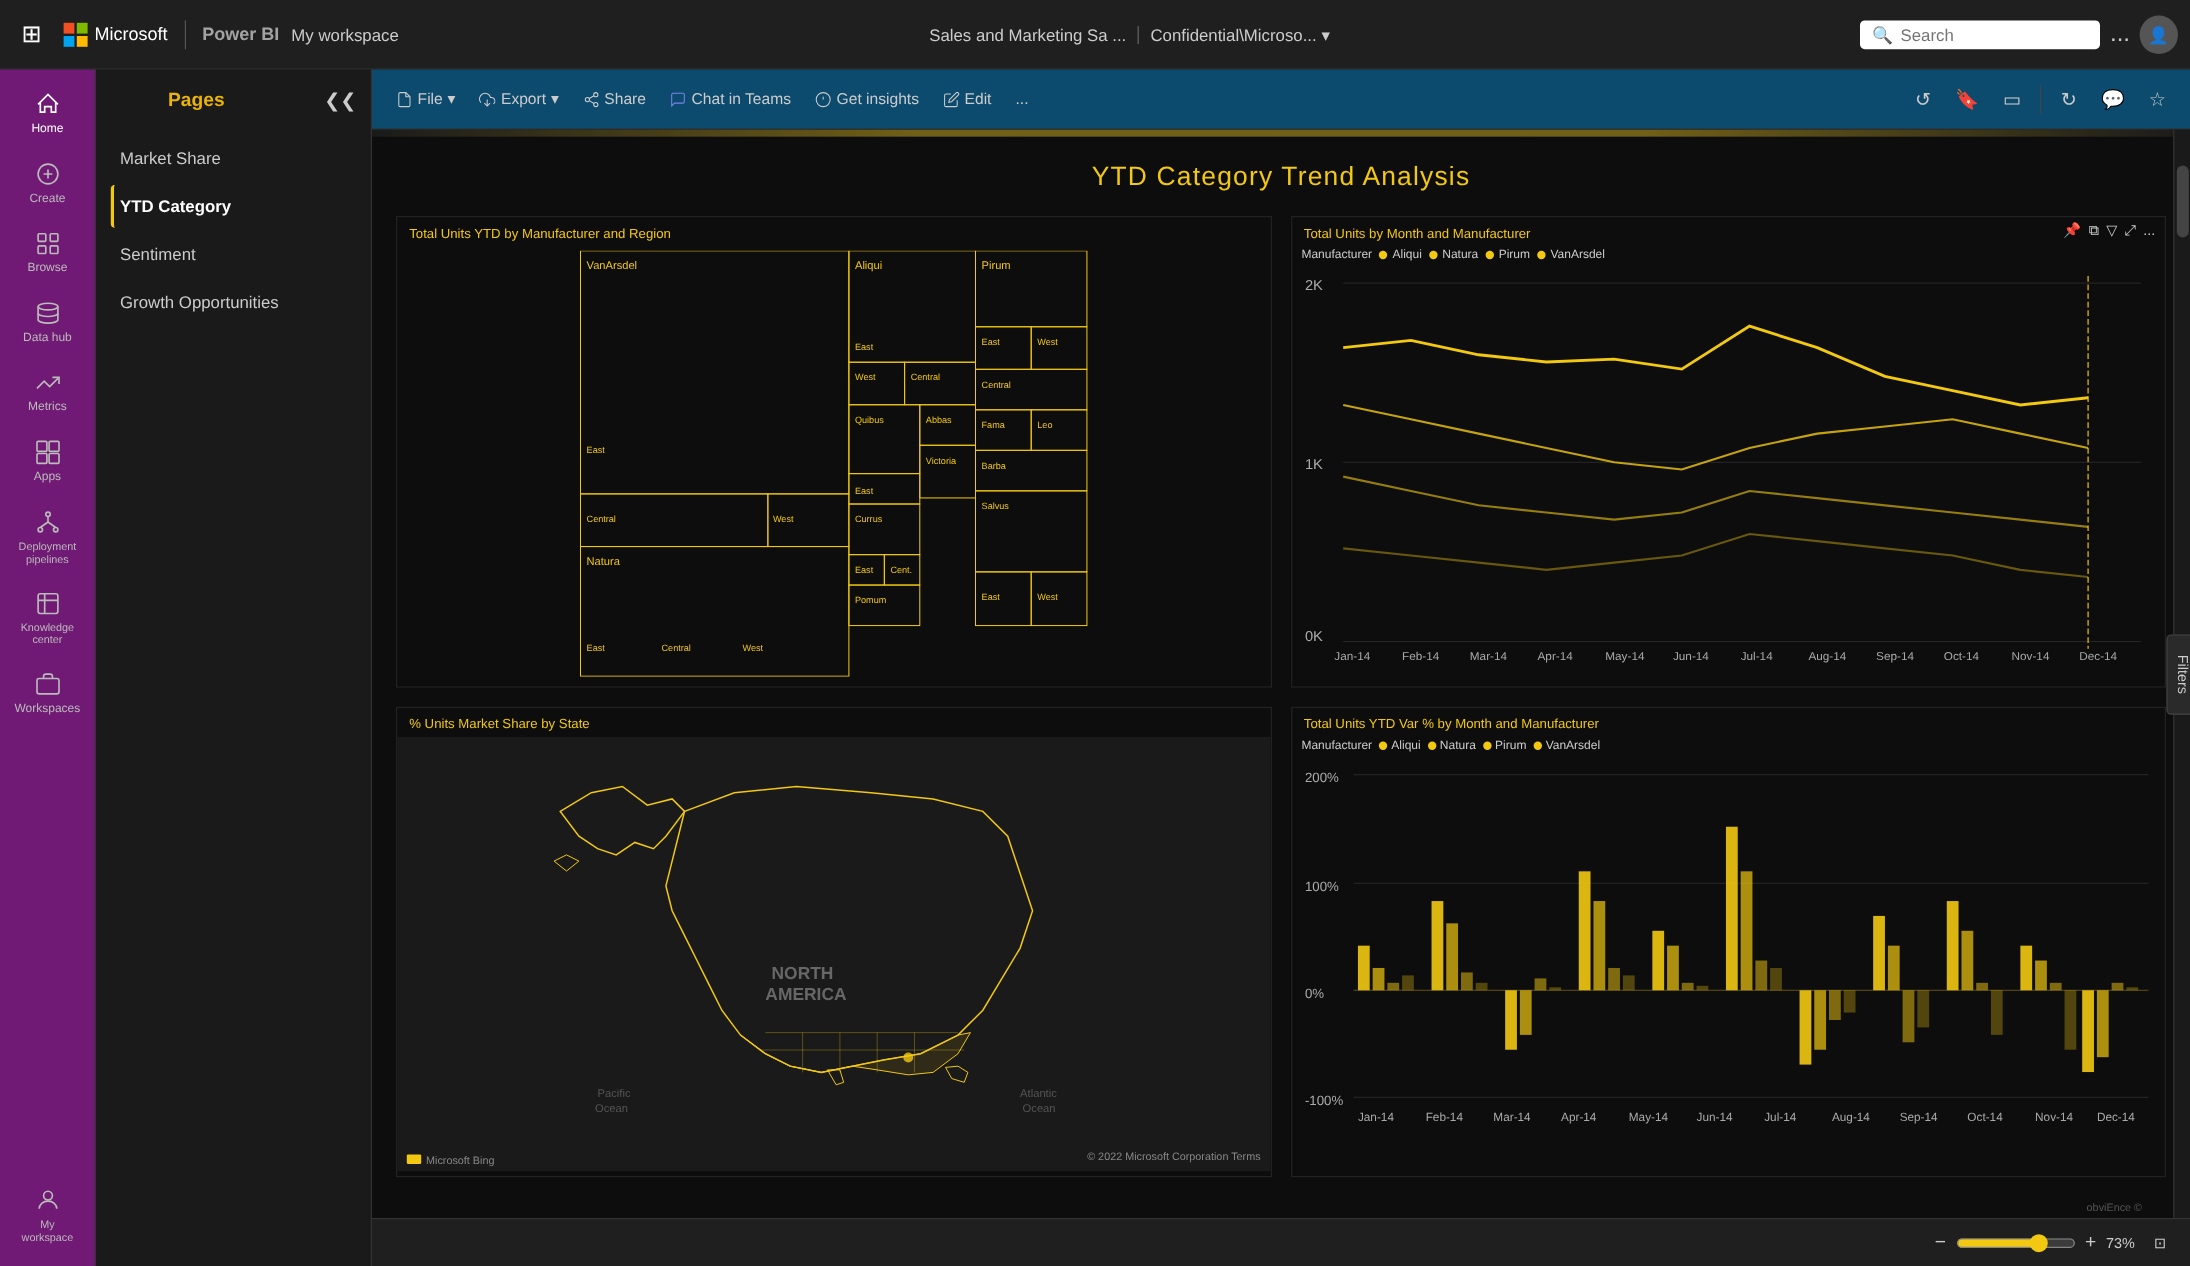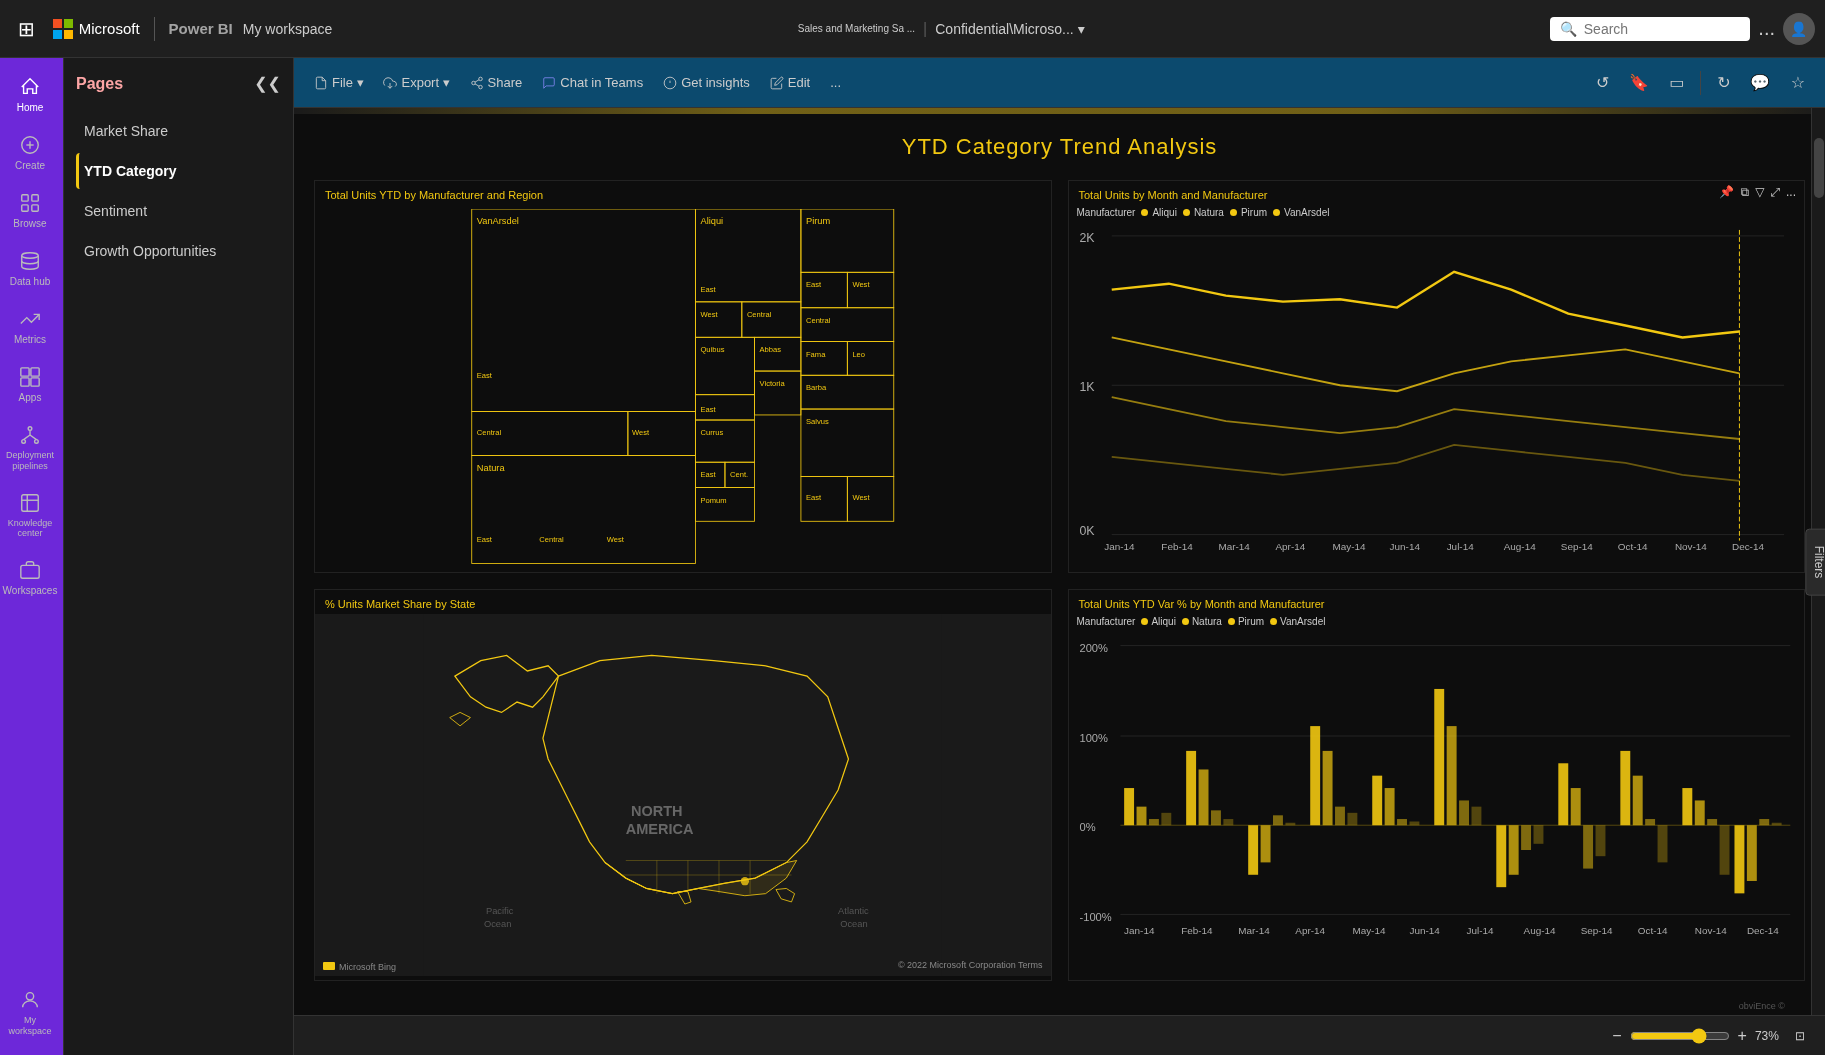--- a/index.html
+++ b/index.html
@@ -15,56 +15,56 @@
     .ms-logo-squares { display: grid; grid-template-columns: 1fr 1fr; gap: 2px; width: 20px; height: 20px; }
     .ms-logo-squares span:nth-child(1) { background: #f25022; }
     .ms-logo-squares span:nth-child(2) { background: #7fba00; }
     .ms-logo-squares span:nth-child(3) { background: #00a4ef; }
     .ms-logo-squares span:nth-child(4) { background: #ffb900; }
     .ms-logo-text { color: #fff; font-size: 15px; font-weight: 400; }
     .divider-v { width: 1px; height: 24px; background: #555; margin: 0 4px; }
     .powerbi-text { color: #a3a3a3; font-size: 15px; font-weight: 600; }
     .workspace-text { color: #ccc; font-size: 14px; }
     .report-title-area { flex: 1; display: flex; align-items: center; justify-content: center; gap: 8px; }
-    .report-title { color: #ccc; font-size: 10px; }
+    .report-title { color: #ccc; font-size: 14px; }
     .report-sensitivity { color: #ccc; font-size: 14px; display: flex; align-items: center; gap: 4px; cursor: pointer; }
     .top-right { display: flex; align-items: center; gap: 8px; margin-left: auto; }
     .search-box {
       display: flex; align-items: center; background: #fff; border-radius: 4px;
       padding: 4px 10px; gap: 6px; width: 200px;
     }
     .search-box input { border: none; outline: none; font-size: 14px; color: #0f766e; width: 150px; }
     .search-icon { color: #666; font-size: 14px; }
     .more-btn { color: #ccc; font-size: 20px; cursor: pointer; background: none; border: none; }
     .avatar { width: 32px; height: 32px; border-radius: 50%; background: #555; display: flex; align-items: center; justify-content: center; font-size: 14px; color: #fff; cursor: pointer; }
 
     
     .main-layout { display: flex; height: calc(1055px - 58px); }
 
     
     .sidebar-icons {
-      width: 64px; background: #6d28d9; display: flex; flex-direction: column;
-      padding-top: 10px; gap: 4px; border-right: 1px solid #333;
+      width: 80px; background: #701a75; display: flex; flex-direction: column;
+      align-items: center; padding-top: 10px; gap: 4px; border-right: 1px solid #333;
     }
     .sidebar-icon-item {
       display: flex; flex-direction: column; align-items: center; padding: 8px 4px;
       cursor: pointer; border-radius: 4px; width: 60px; color: #bbb; font-size: 10px; gap: 4px;
     }
     .sidebar-icon-item.active { color: #fff; }
     .sidebar-icon-item svg { width: 22px; height: 22px; }
     .icon-label { text-align: center; line-height: 1.2; }
 
     
     .pages-panel {
       width: 230px; background: #1a1a1a; border-right: 1px solid #333; padding: 16px 12px;
     }
     .pages-header {
       display: flex; align-items: center; justify-content: space-between; margin-bottom: 20px;
     }
-    .pages-title { color: #fca5a5; font-size: 16px; font-weight: 600; }
+    .pages-title { color: #eab308; font-size: 16px; font-weight: 600; margin-left: 48px; }
     .collapse-btn { color: #ccc; cursor: pointer; font-size: 16px; background: none; border: none; }
     .page-item {
       padding: 10px 8px; cursor: pointer; border-radius: 4px; color: #ccc; font-size: 14px;
       margin-bottom: 4px;
     }
     .page-item.active { color: #ffffff; font-weight: 700; border-left: 3px solid #f2c811; padding-left: 5px; }
 
     
     .report-area { flex: 1; display: flex; flex-direction: column; }
 

